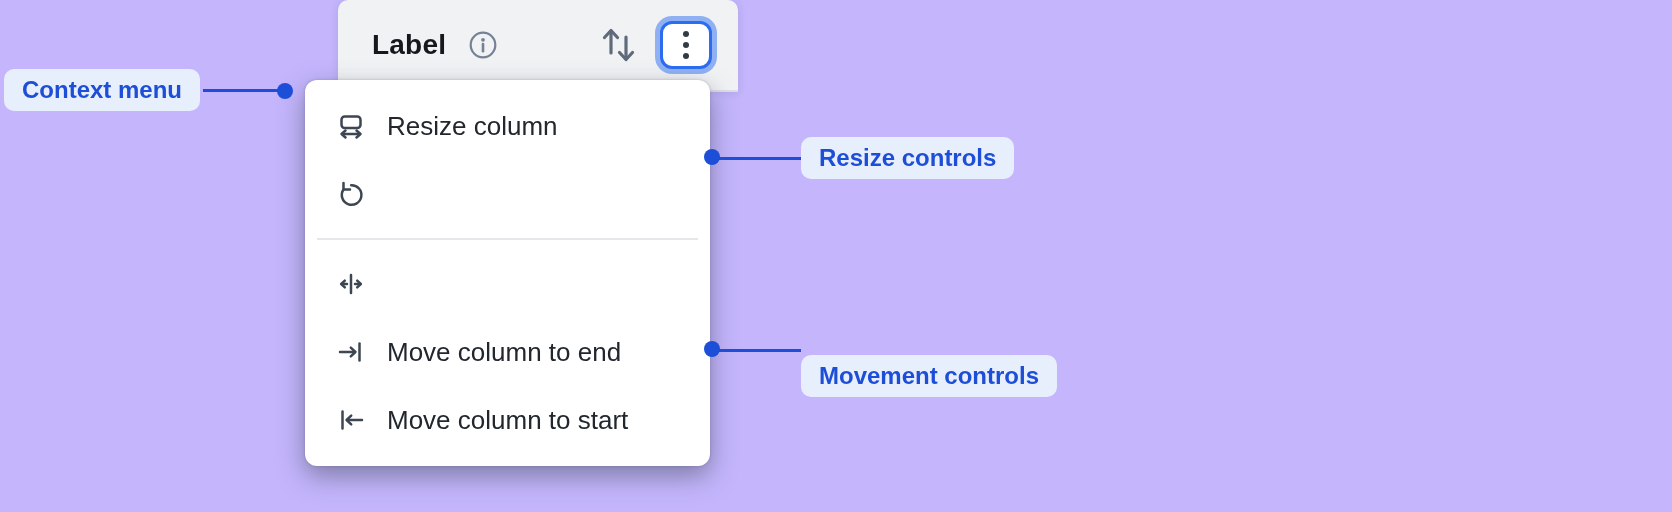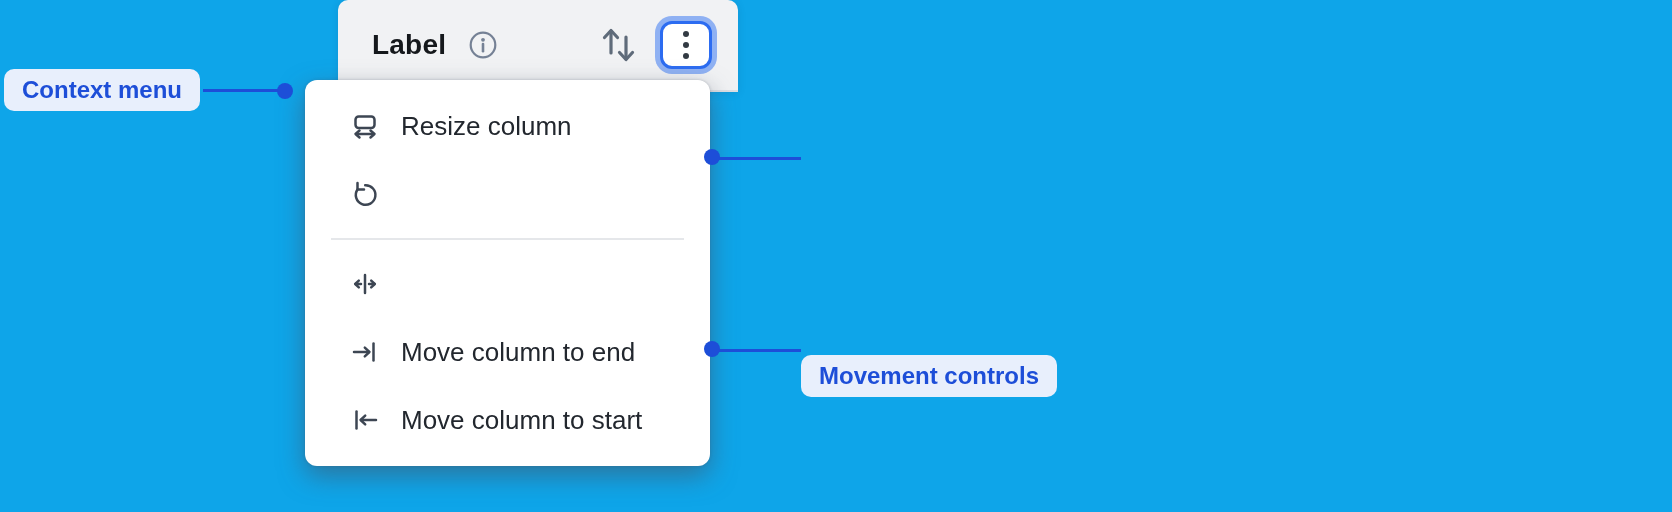--- a/index.html
+++ b/index.html
@@ -1,19 +1,19 @@
 <!DOCTYPE html>
 <html><head>
 <meta charset="utf-8">
 <style>
   html,body{margin:0;padding:0;background:#ffffff;}
   .stage{
     position:relative;
     width:1672px;height:512px;
-    background:#0ea5e9;
+    background:#c4b5fd;
     font-family:"Liberation Sans", sans-serif;
     overflow:hidden;
   }
   
   .col-header{
     position:absolute;left:338px;top:0;width:400px;height:92px;
     background:#f1f2f4;
     border-radius:10px 10px 0 0;
     border-bottom:2px solid #dcdee3;
     box-shadow:0 1px 8px rgba(23,43,77,0.12);
@@ -34,21 +34,21 @@
     box-shadow:0 0 0 5px #8fb1f3;
     display:flex;flex-direction:column;align-items:center;justify-content:center;
     gap:5px;cursor:pointer;box-sizing:border-box;
   }
   .more-btn .dot{width:6px;height:6px;border-radius:50%;background:#323a43;}
   
   .menu{
     position:absolute;left:305px;top:80px;width:405px;
     background:#ffffff;border-radius:12px;
     box-shadow:0 10px 26px rgba(70,79,96,0.55), 0 0 3px rgba(70,79,96,0.30);
-    padding:12px 14px;box-sizing:border-box;z-index:2;
+    padding:12px 0;box-sizing:border-box;z-index:2;
   }
   .menu-item{
     height:68px;display:flex;align-items:center;
     padding:0 20px 0 30px;gap:20px;cursor:pointer;
   }
   .menu-item .mi-icon{width:32px;height:32px;flex:0 0 32px;display:flex;align-items:center;justify-content:center;}
   .menu-item .mi-label{font-size:26px;color:#22272e;}
   .menu-divider{border-top:2px solid #e5e7ea;margin:10px 12px;}
   .icon-stroke{stroke:#3d4653;stroke-width:2.5;fill:none;stroke-linecap:round;stroke-linejoin:round;}
   
@@ -170,20 +170,21 @@
       </span>
       <span class="mi-label">Move column to start</span>
     </div>
 
   </div>
 
   <div class="pill pill-context">Context menu</div>
   <div class="connector line-context"></div>
   <div class="cdot dot-context"></div>
 
+  <div class="pill pill-resize">Resize controls</div>
   <div class="connector line-resize"></div>
   <div class="cdot dot-resize"></div>
 
   <div class="pill pill-movement">Movement controls</div>
   <div class="connector line-movement"></div>
   <div class="cdot dot-movement"></div>
 
 </div>
 
 </body></html>

